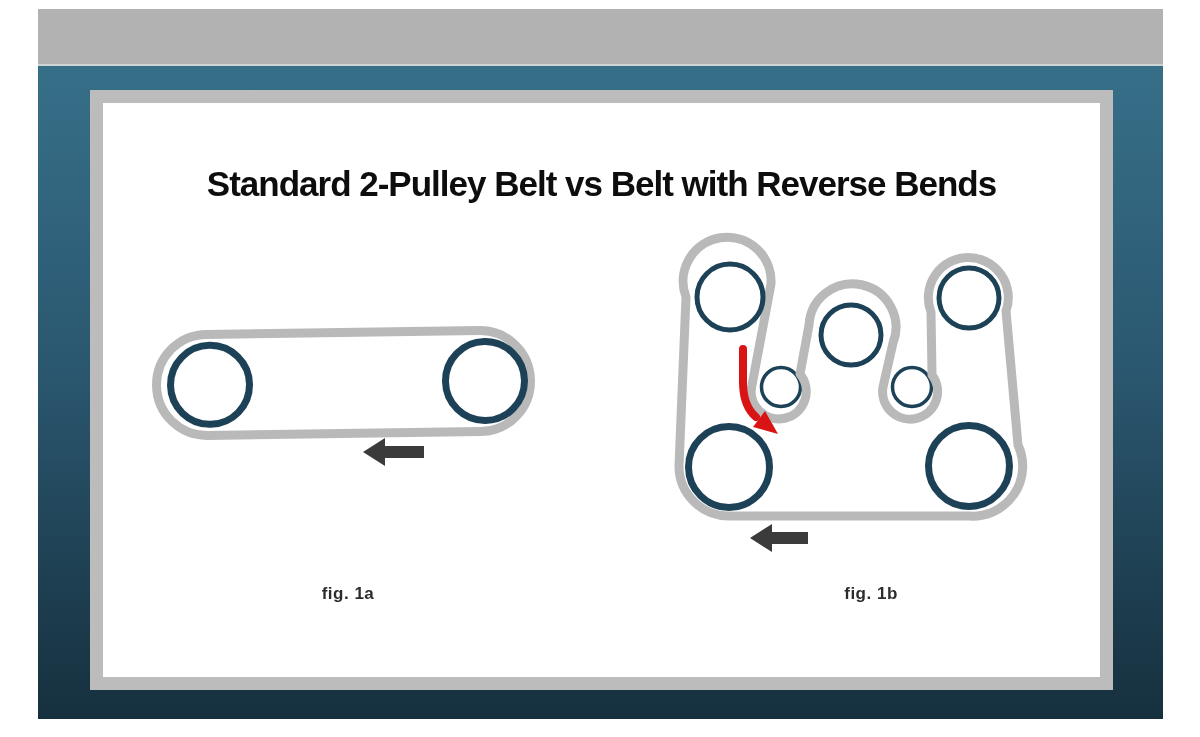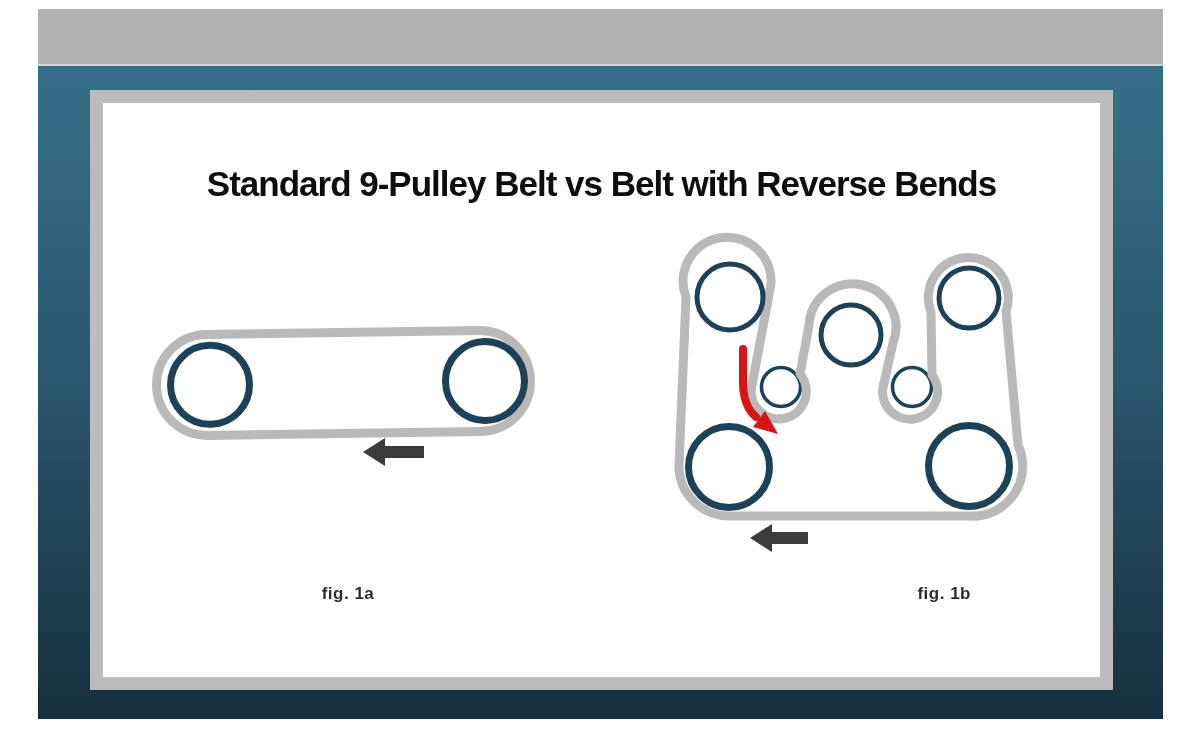--- a/index.html
+++ b/index.html
@@ -27,21 +27,21 @@
     position:absolute;left:103px;top:141px;width:997px;
     text-align:center;font-size:35px;font-weight:bold;letter-spacing:-1px;
     color:var(--title-color,#0d0d0d);white-space:nowrap;
   }
   .fig-label{
     position:absolute;top:584px;width:200px;text-align:center;
     font-size:17px;font-weight:bold;letter-spacing:.5px;
     color:var(--label-color,#2c2c2c);
   }
   .fig-label.a{left:248px;}
-  .fig-label.b{left:771px;text-align:right;}
+  .fig-label.b{left:771px;}
 
   .overlay{position:absolute;left:0;top:0;pointer-events:none;}
 
   .belt{fill:none;stroke:var(--belt-color,#b9b9b9);stroke-width:9;stroke-linejoin:round;}
   .pulley{fill:#ffffff;stroke:var(--pulley-color,#1d4257);}
   .p-lg{stroke-width:7;}
   .p-md{stroke-width:5;}
   .p-sm{stroke-width:3.5;}
   .dir-arrow{fill:var(--arrow-color,#3b3b3b);}
   .red-line{fill:none;stroke:var(--reverse-arrow-color,#d91414);stroke-width:8;stroke-linecap:round;}
@@ -51,21 +51,21 @@
 <body>
 
 <div class="stage">
 
   <div class="top-bar"></div>
 
   <div class="panel">
     <div class="card"></div>
   </div>
 
-  <h1 class="title">Standard 9-Pulley Belt vs Belt with Reverse Bends</h1>
+  <h1 class="title">Standard 2-Pulley Belt vs Belt with Reverse Bends</h1>
 
   <svg class="overlay" width="1200" height="737" viewBox="0 0 1200 737">
 
     <g transform="rotate(-0.8 343 383)">
       <rect class="belt" x="156.5" y="332.5" width="374" height="101" rx="50.5"></rect>
       <circle class="pulley p-lg" cx="210" cy="383" r="39.5"></circle>
       <circle class="pulley p-lg" cx="485" cy="383" r="39.5"></circle>
     </g>
     <polygon class="dir-arrow" points="363,452 385,438 385,446 424,446 424,458 385,458 385,466"></polygon>
 

